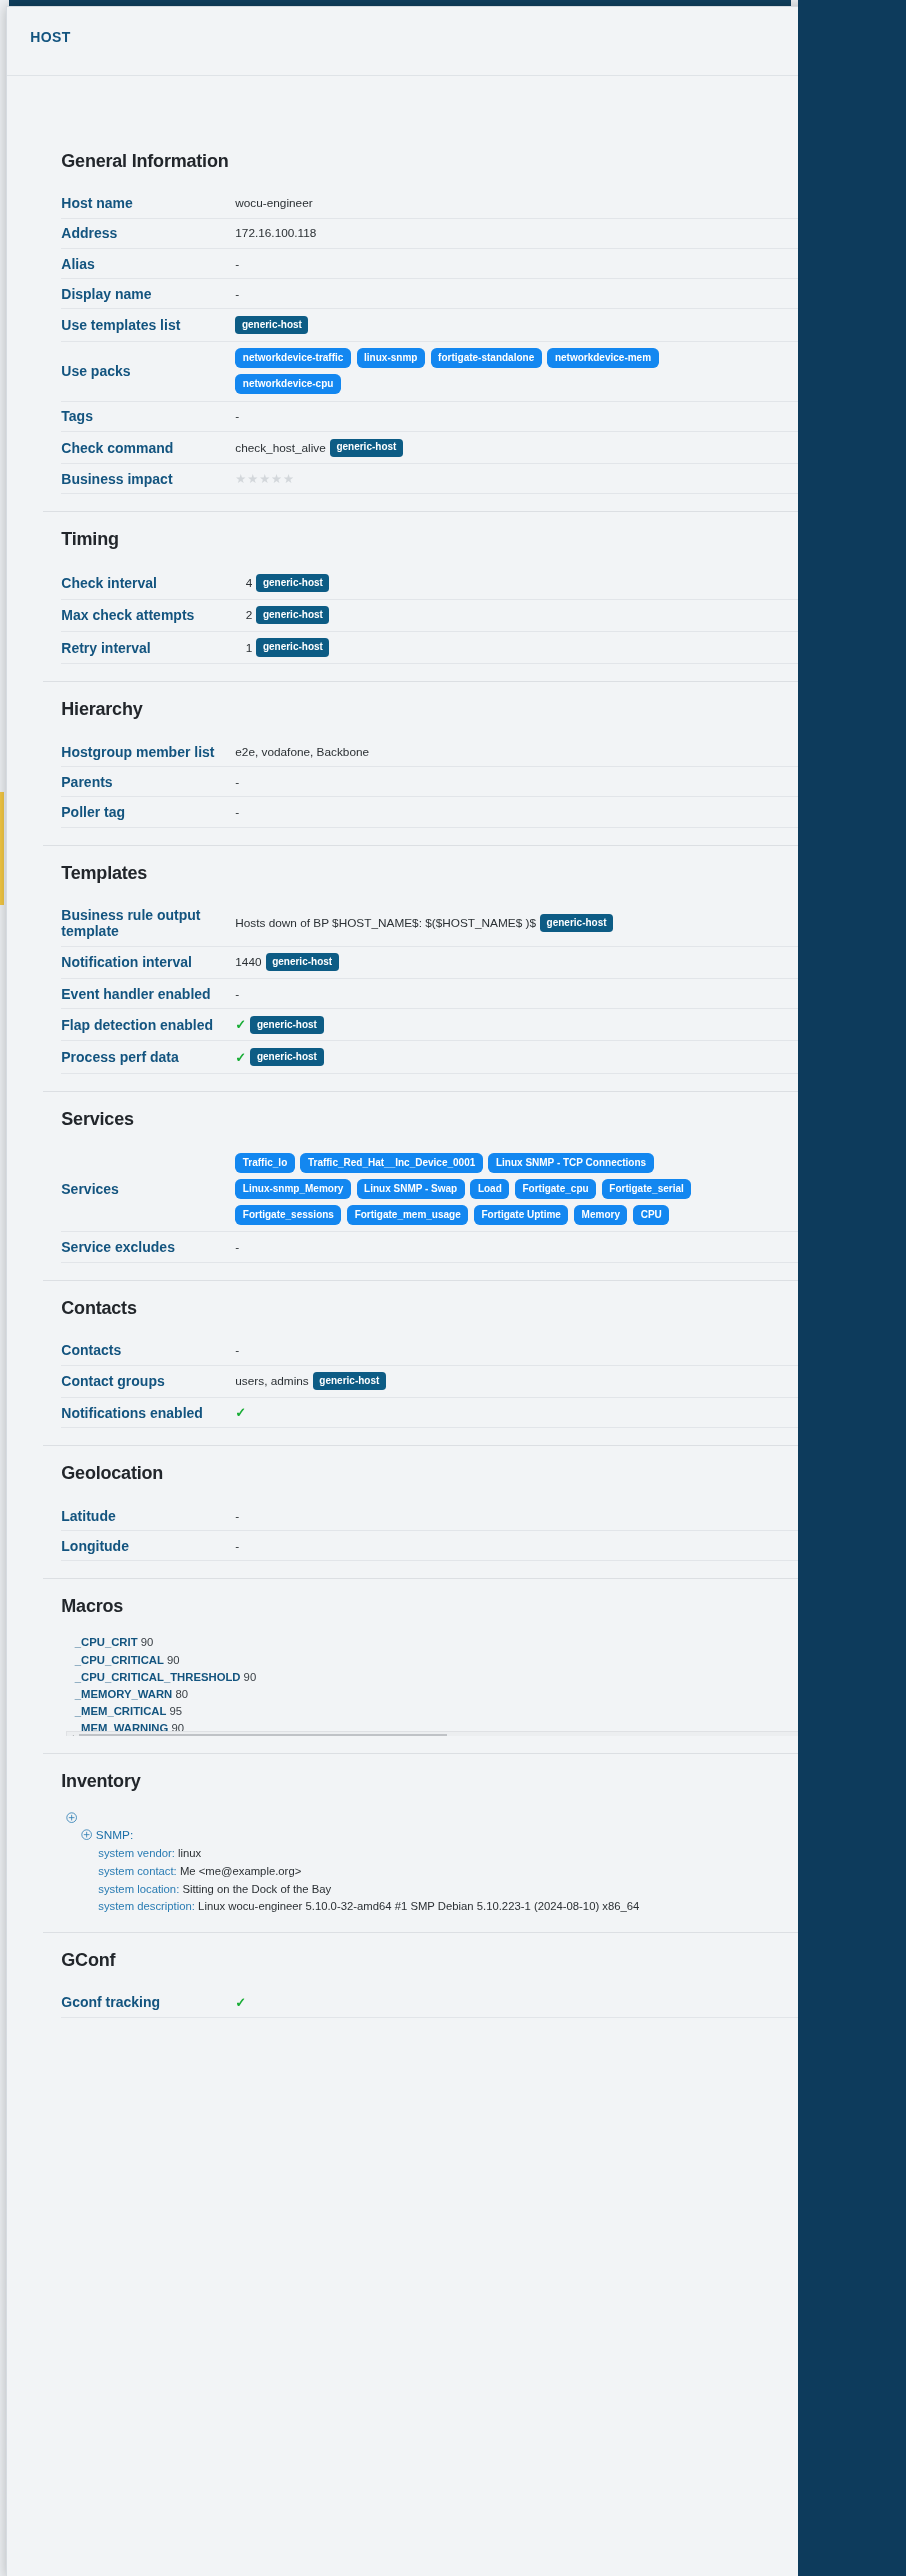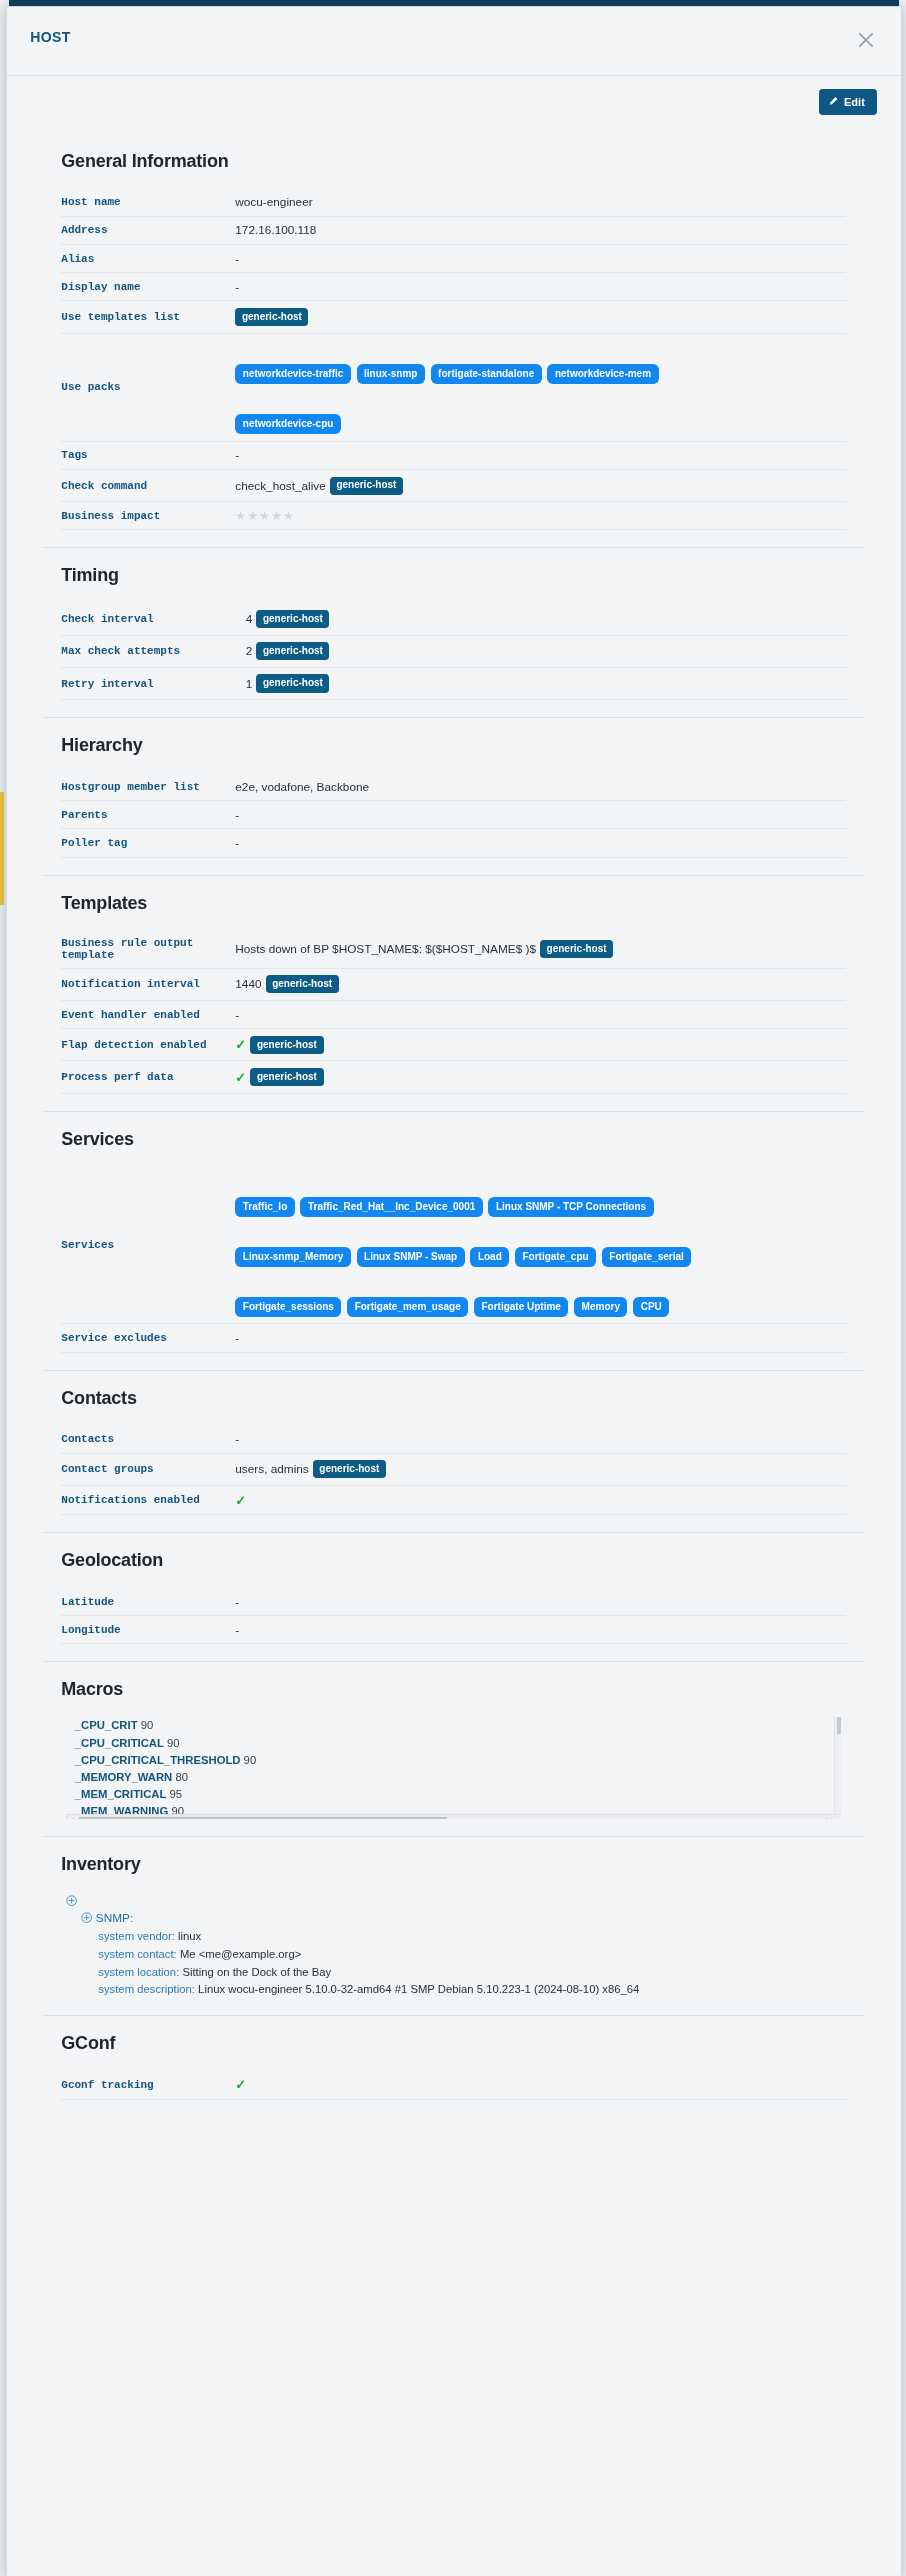--- a/index.html
+++ b/index.html
@@ -1,17 +1,17 @@
 <!DOCTYPE html>
 <html style="font-size:15px"><head>
 <meta charset="utf-8">
 <style>
   html,body{margin:0;padding:0;background:#0d3b5c;}
   body{font-family:"Liberation Sans",sans-serif;-webkit-font-smoothing:antialiased;}
-  .viewport{width:906px;height:2576px;position:relative;overflow:hidden;background:#0d3b5c;}
+  .viewport{width:798px;height:2576px;position:relative;overflow:hidden;background:#0d3b5c;}
   
   .bg-left{position:absolute;left:0;top:0;width:9.4px;height:2576px;background:#eef1f4;}
   .bg-right{position:absolute;right:0;top:0;width:7.5px;height:2576px;background:#eef1f4;}
   .bg-strip{position:absolute;left:0;top:0;width:906px;height:5.7px;background:#10405f;}
   .accent-a{position:absolute;left:886px;top:377px;width:5.7px;height:66px;background:#f2c744;}
   .accent-b{position:absolute;left:886px;top:490px;width:5.7px;height:57px;background:#1786e8;}
   .accent-c{position:absolute;left:0px;top:792px;width:3.8px;height:113px;background:#f2c744;}
 
   .modal{position:absolute;left:5.7px;top:5.7px;width:894px;height:2570px;background:#f2f4f6;
          border:0.9px solid #d6dbe0;box-shadow:0 0 13.2px rgba(0,0,0,.25);overflow:hidden;}
@@ -26,29 +26,29 @@
             height:26.4px;padding:0 12.3px 0 9.4px;font-size:11px;font-weight:bold;display:flex;align-items:center;gap:5.7px;cursor:pointer;}
   .edit-btn .pen{display:inline-block;}
 
   .sect{padding:0 23.6px;}
   h2.sect-title{font-size:18px;color:#22262b;margin:0 0 17px 31px;font-weight:bold;letter-spacing:-0.2px;}
   .sect-wrap{padding-top:17px;padding-bottom:17px;}
   .sect-div{height:0.9px;background:#dcdfe3;margin:0 36px;}
 
   table.kv{width:100%;border-collapse:collapse;margin-left:31px;width:calc(100% - 62px);}
   table.kv td{border-bottom:0.9px solid #e2e5e9;padding:6.6px 0;vertical-align:middle;}
-  td.k{width:174px;font-size:11px;font-weight:bold;color:#13547f;padding-left:8.5px;font-family:Liberation Mono, monospace;}
+  td.k{width:174px;font-size:14px;font-weight:bold;color:#13547f;padding-left:8.5px;}
   td.v{font-size:11.8px;color:#2b3034;}
   td.v .vrow{display:flex;align-items:center;flex-wrap:wrap;gap:4px;}
   .num{display:inline-block;min-width:17px;text-align:right;}
   .dash{color:#4a5056;}
 
   .badge{display:inline-block;background:#0d5c85;color:#fff;font-size:10px;font-weight:bold;
          border-radius:3.8px;padding:2.8px 6.6px;line-height:1.25;white-space:nowrap;}
-  .badge.pack{background:#1387f0;border-radius:5.7px;padding:3.8px 7.5px;font-size:10px;margin-top:24px;}
+  .badge.pack{background:#1387f0;border-radius:5.7px;padding:3.8px 7.5px;font-size:10px;}
   .chips{display:flex;flex-wrap:wrap;gap:5.7px;max-width:528px;}
 
   .stars{color:#d3d7db;font-size:12.3px;letter-spacing:0.9px;}
   .check{color:#19ad36;font-size:13.2px;font-weight:bold;}
 
   .urlcell{line-height:1.5;font-size:11.8px;color:#2b3034;max-width:528px;}
 
   
   .macros-box{margin-left:36px;margin-right:36px;position:relative;height:102px;overflow:hidden;}
   .macros-inner{padding-left:8.5px;font-size:11.3px;line-height:1.52;}

